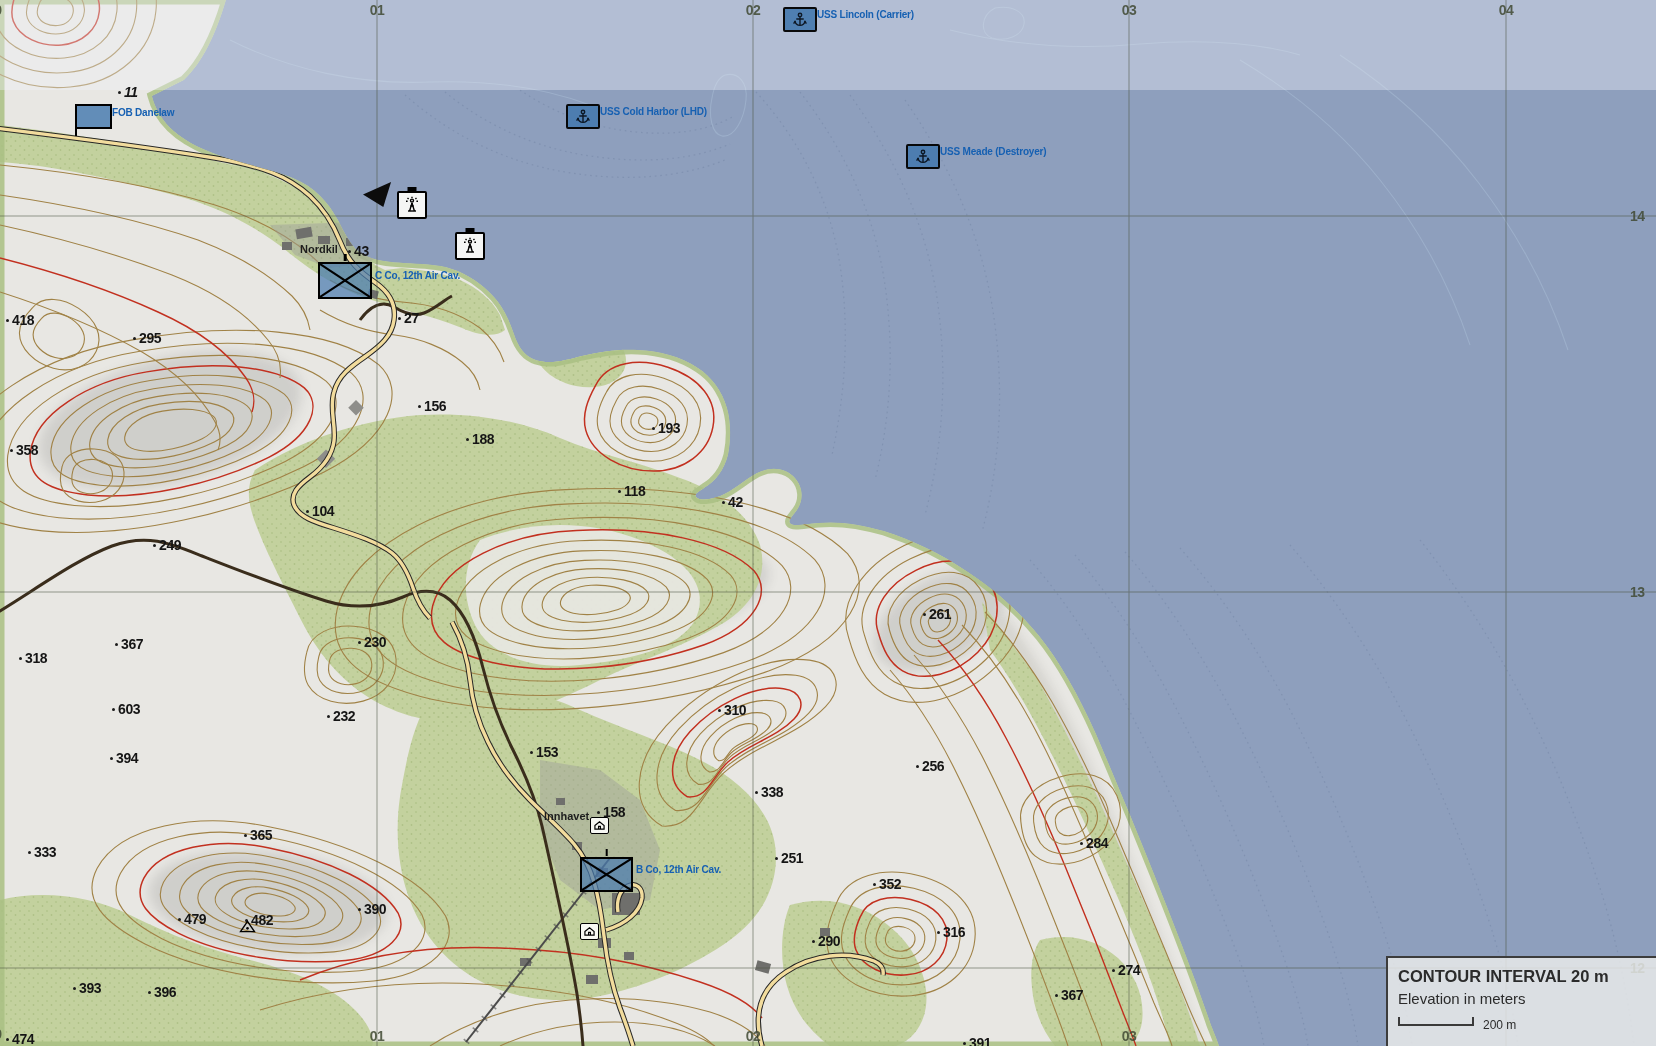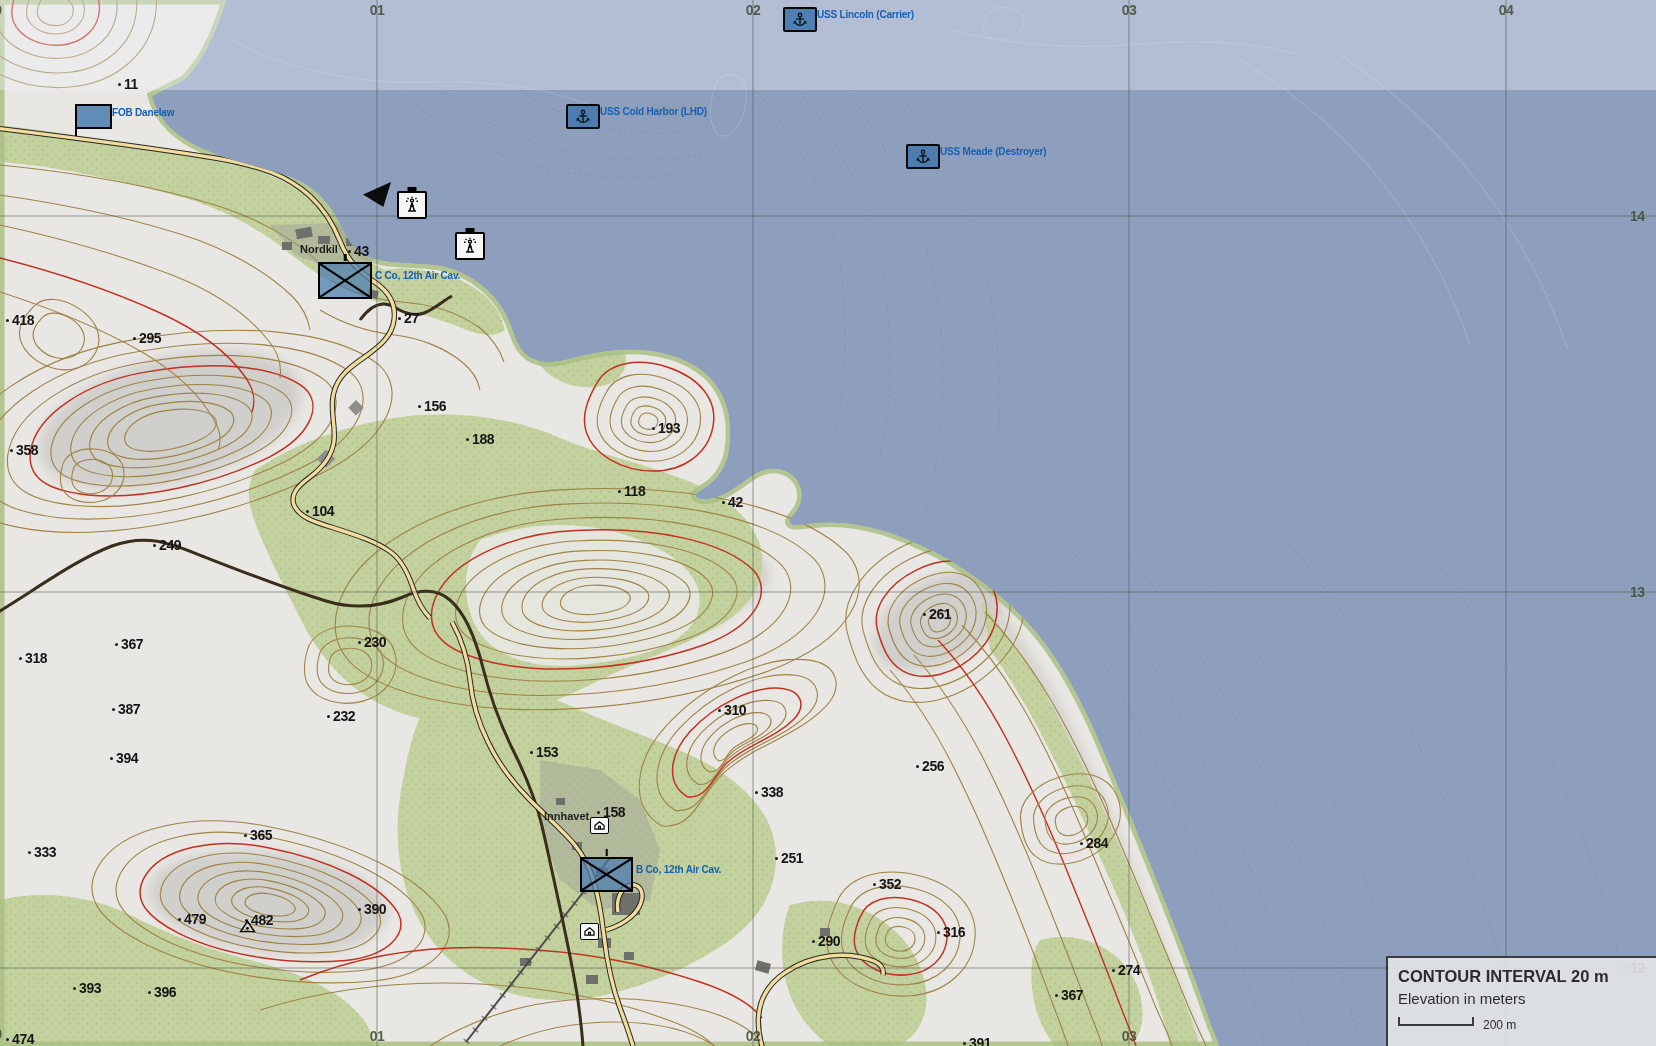--- a/index.html
+++ b/index.html
@@ -314,38 +314,38 @@
     <div class="glabel gcent" style="left: 1129px; top: 2px; position: absolute;">03</div>
     <div class="glabel gcent" style="left: 1506px; top: 2px; position: absolute;">04</div>
     <div class="glabel gcent" style="left: 377px; top: 1028px; position: absolute;">01</div>
     <div class="glabel gcent" style="left: 753px; top: 1028px; position: absolute;">02</div>
     <div class="glabel gcent" style="left: 1129px; top: 1028px; position: absolute;">03</div>
     <div class="glabel gmid" style="left: 1630px; top: 216px; position: absolute;">14</div>
     <div class="glabel gmid" style="left: 1630px; top: 592px; position: absolute;">13</div>
     <div class="glabel gmid" style="left: 1630px; top: 968px; position: absolute;">12</div>
     <div class="glabel" style="left: -13px; top: 2px; position: absolute;">00</div>
     <div class="glabel" style="left: -13px; top: 1026px; position: absolute;">00</div>
-    <div class="elev" style="left: 118px; top: 76px; position: absolute;">11</div>
+    <div class="elev" style="left: 118px; top: 84px; position: absolute; font-style: italic;">11</div>
     <div class="elev" style="left: 348px; top: 243px; position: absolute;">43</div>
     <div class="elev" style="left: 398px; top: 310px; position: absolute;">27</div>
     <div class="elev" style="left: 6px; top: 312px; position: absolute;">418</div>
     <div class="elev" style="left: 133px; top: 330px; position: absolute;">295</div>
     <div class="elev" style="left: 10px; top: 442px; position: absolute;">358</div>
     <div class="elev" style="left: 418px; top: 398px; position: absolute;">156</div>
     <div class="elev" style="left: 652px; top: 420px; position: absolute;">193</div>
     <div class="elev" style="left: 466px; top: 431px; position: absolute;">188</div>
     <div class="elev" style="left: 618px; top: 483px; position: absolute;">118</div>
     <div class="elev" style="left: 722px; top: 494px; position: absolute;">42</div>
     <div class="elev" style="left: 306px; top: 503px; position: absolute;">104</div>
     <div class="elev" style="left: 153px; top: 537px; position: absolute;">249</div>
     <div class="elev" style="left: 923px; top: 606px; position: absolute;">261</div>
     <div class="elev" style="left: 115px; top: 636px; position: absolute;">367</div>
     <div class="elev" style="left: 358px; top: 634px; position: absolute;">230</div>
     <div class="elev" style="left: 19px; top: 650px; position: absolute;">318</div>
-    <div class="elev" style="left: 112px; top: 701px; position: absolute;">387</div>
+    <div class="elev" style="left: 112px; top: 701px; position: absolute;">603</div>
     <div class="elev" style="left: 327px; top: 708px; position: absolute;">232</div>
     <div class="elev" style="left: 718px; top: 702px; position: absolute;">310</div>
     <div class="elev" style="left: 530px; top: 744px; position: absolute;">153</div>
     <div class="elev" style="left: 916px; top: 758px; position: absolute;">256</div>
     <div class="elev" style="left: 755px; top: 784px; position: absolute;">338</div>
     <div class="elev" style="left: 110px; top: 750px; position: absolute;">394</div>
     <div class="elev" style="left: 597px; top: 804px; position: absolute;">158</div>
     <div class="elev" style="left: 244px; top: 827px; position: absolute;">365</div>
     <div class="elev" style="left: 28px; top: 844px; position: absolute;">333</div>
     <div class="elev" style="left: 775px; top: 850px; position: absolute;">251</div>

